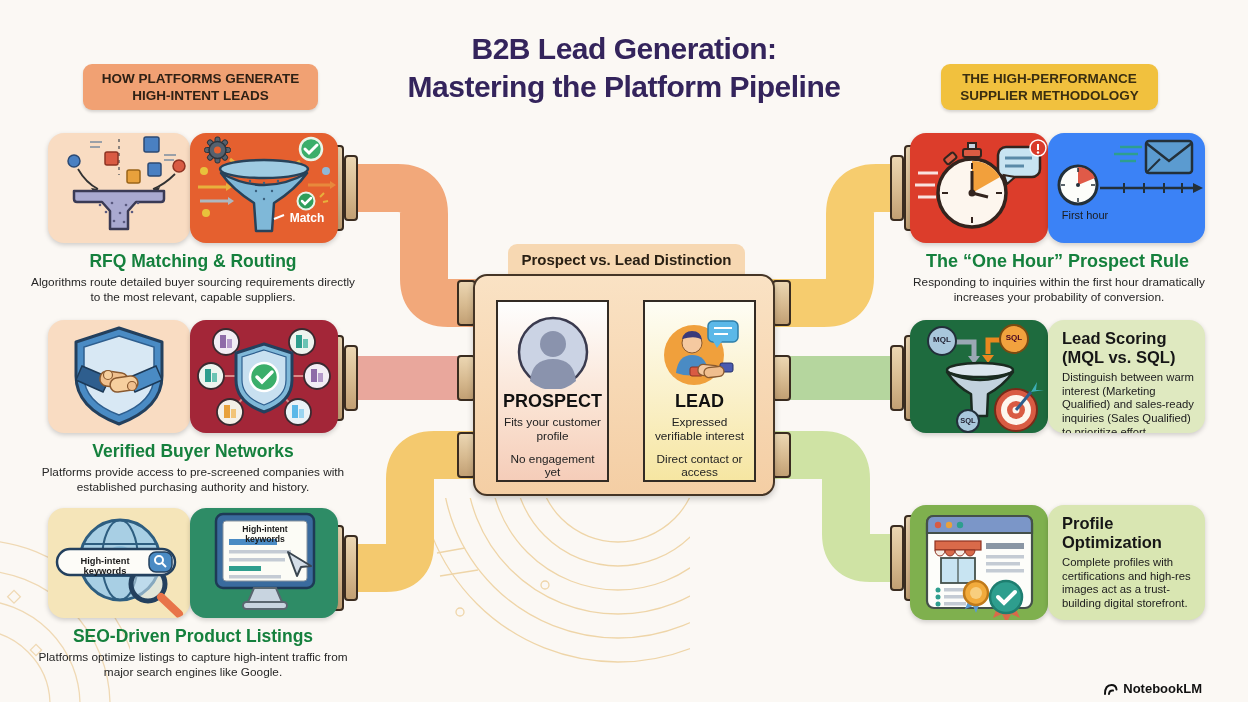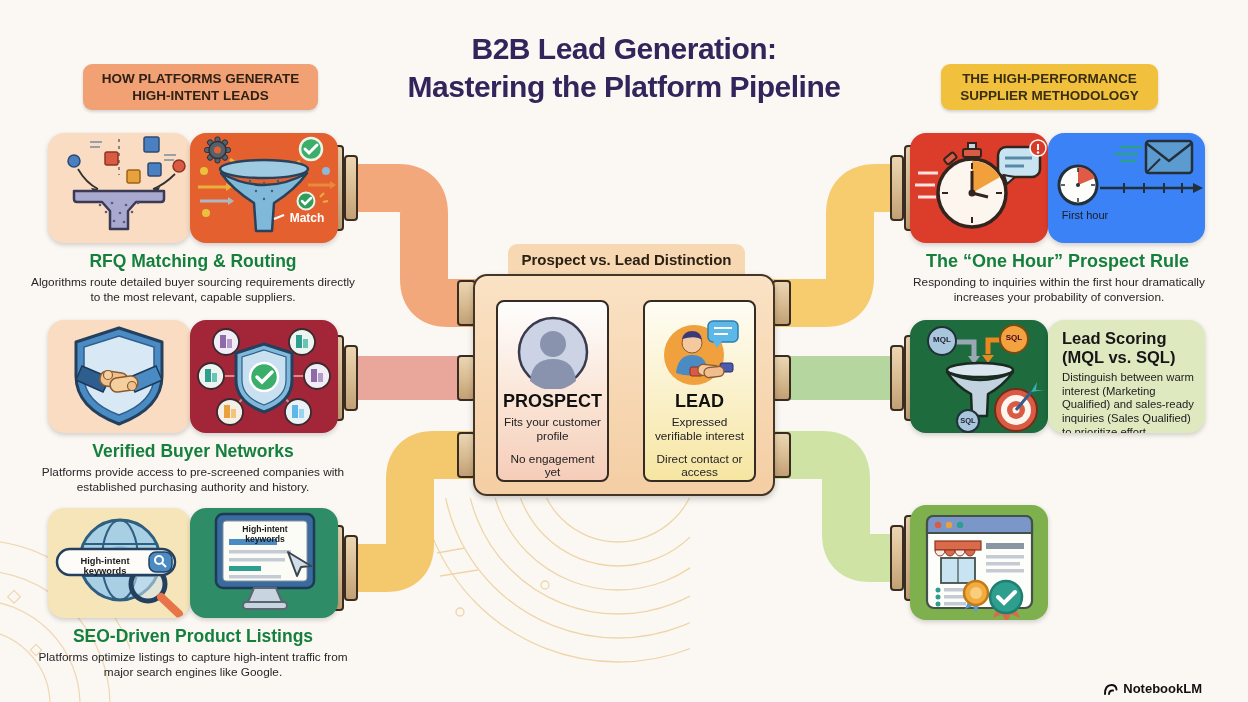--- a/index.html
+++ b/index.html
@@ -31,21 +31,21 @@
   .plate{position:absolute;border:2px solid #3A2C20;border-radius:4px;z-index:1;
     background:linear-gradient(180deg,#EBD6B2 0%,#D7BA90 55%,#C2A074 100%);box-sizing:border-box;}
   
   .center-tab{left:508px;top:244px;width:237px;height:34px;background:#F7D8B2;
     border-radius:9px 9px 0 0;text-align:center;font-weight:800;font-size:15px;
     line-height:32px;color:#2A2014;z-index:1;}
   .center-card{left:473px;top:274px;width:302px;height:222px;border:2.5px solid #453526;
     border-radius:14px;background:linear-gradient(180deg,#FAE2C4,#F4CEA4);z-index:2;
     box-shadow:0 3px 6px rgba(0,0,0,.2);box-sizing:border-box;}
   .inner-card{position:absolute;top:24px;width:113px;height:182px;border:2px solid #332B24;
-    border-radius:8px;box-sizing:border-box;text-align:center;}
+    border-radius:0;box-sizing:border-box;text-align:center;}
   #prospect-card{left:21px;background:linear-gradient(180deg,#FEFEFE 0%,#FAE2D2 60%,#F5CDB9 100%);}
   #lead-card{left:168px;background:linear-gradient(180deg,#FEFDF4 0%,#FAF0C8 55%,#F6E6A2 100%);}
   .inner-label{font-weight:800;font-size:18px;color:#111;margin-top:2px;}
   .inner-line{font-size:11.8px;line-height:13.8px;color:#222;margin-top:4px;padding:0 4px;}
   
   .ill-label{position:absolute;font-weight:700;color:#222;text-align:center;}
   .watermark{right:10px;bottom:6px;display:flex;align-items:center;gap:4px;z-index:4;
     font-size:13px;font-weight:700;color:#111;}
 </style>
 </head>
@@ -504,20 +504,24 @@
             <circle cx="66" cy="88" r="6" fill="#F8CE7E"></circle>
           </g>
           <g>
             <path d="M88,100 l-5,13 l9,-4 l4,8 l5,-14 z" fill="#D96A4A"></path>
             <path d="M104,100 l6,13 l-9,-4 l-4,8 l-6,-14 z" fill="#D96A4A"></path>
             <circle cx="96" cy="92" r="16" fill="#2E9E8E" stroke="#1E7E70" stroke-width="2.5"></circle>
             <path d="M88,92 l6,6 l11,-11" stroke="#fff" stroke-width="4" fill="none" stroke-linecap="round"></path>
           </g>
         </svg>
       </div>
+      <div class="panel rp-text" style="width:157px;height:115px;background:#D9E6B2;">
+        <div class="rp-title">Profile Optimization</div>
+        <div class="rp-desc">Complete profiles with certifications and high-res images act as a trust-building digital storefront.</div>
+      </div>
     </div>
   </div>
 
   <div class="abs watermark">
     <svg width="16" height="14" viewBox="0 0 16 14">
       <path d="M2,12 Q2,3 8.5,3 Q13,3 13.5,7.5" fill="none" stroke="#111" stroke-width="2" stroke-linecap="round"></path>
       <path d="M6,12 Q6.5,8 10,8.5" fill="none" stroke="#111" stroke-width="2" stroke-linecap="round"></path>
     </svg>
     <span>NotebookLM</span>
   </div>

